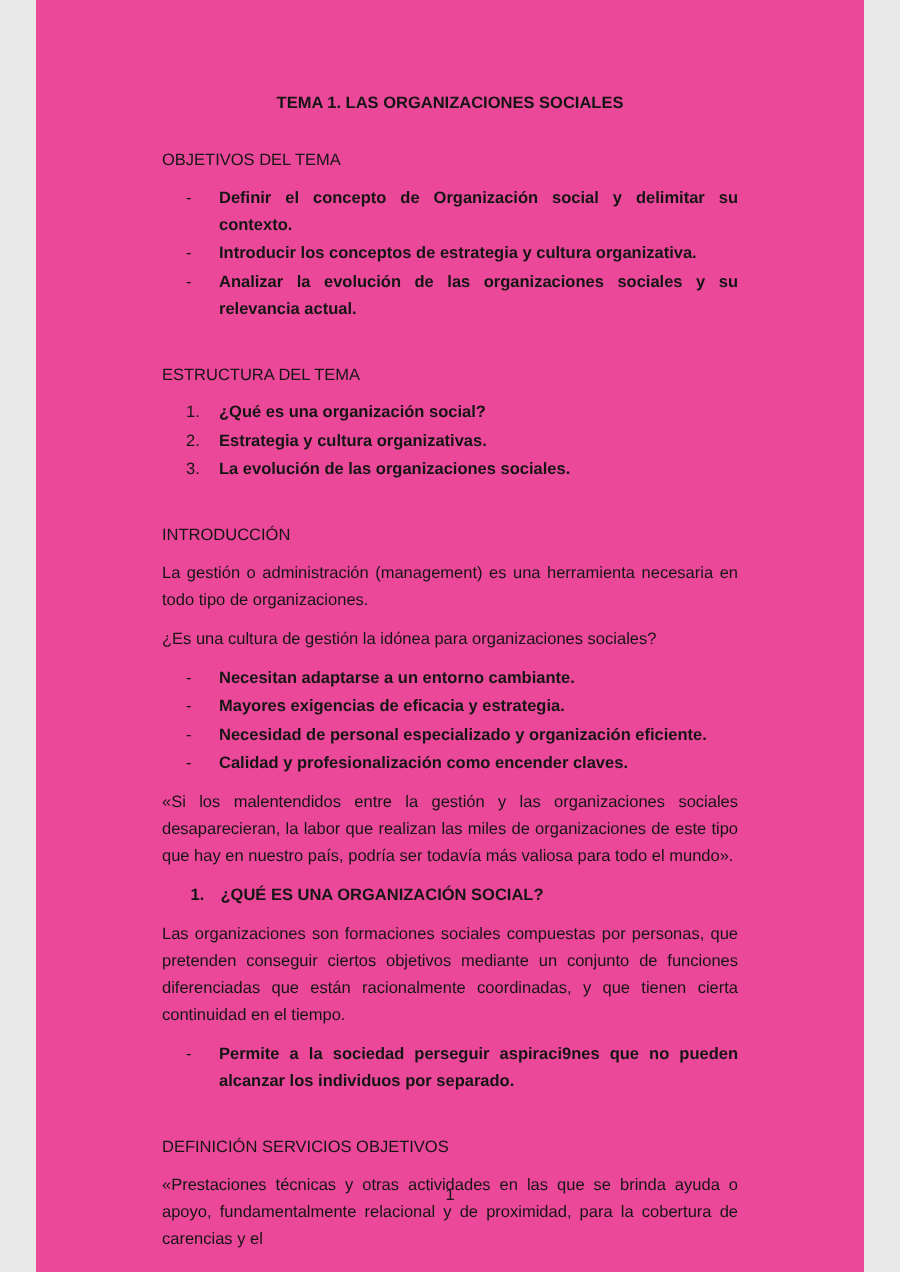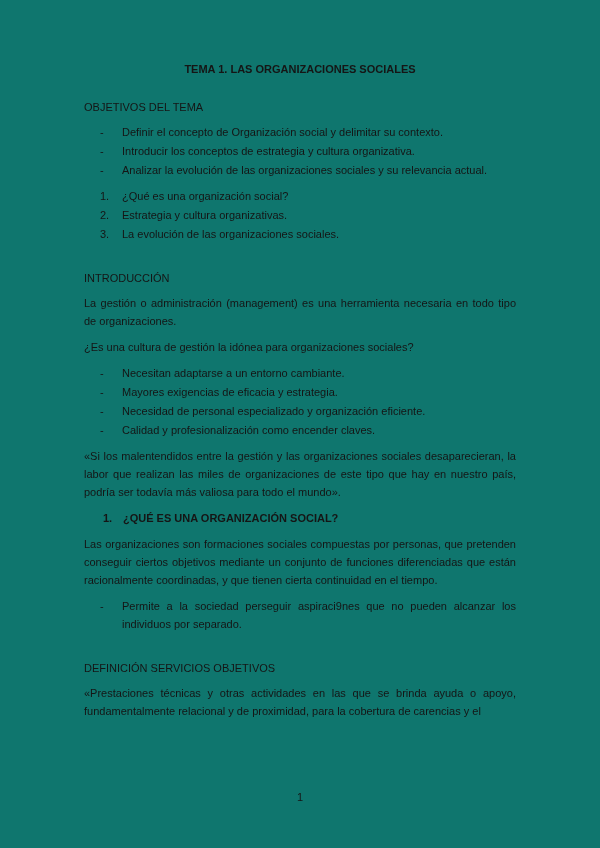--- a/index.html
+++ b/index.html
@@ -1,31 +1,31 @@
 <!DOCTYPE html>
 <html><head>
 <meta charset="utf-8">
 <style>
   html,body{margin:0;padding:0;background:#e9e9e9;}
   .page{
-    width:600px;height:848px;box-sizing:border-box;margin:0 auto;
-    background:#0f766e;position:relative;
+    width:552px;height:848px;box-sizing:border-box;margin:0 auto;
+    background:#ec4899;position:relative;
     padding:60px 84px 60px 84px;
     font-family:"Liberation Sans",sans-serif;
     font-size:11px;line-height:18px;color:#151515;
   }
   .title{text-align:center;font-weight:bold;margin:0 0 8px 0;}
   .epigraph{text-align:center;margin:0 0 10px 0;}
   .heading{font-weight:normal;margin:0 0 7px 0;}
   .gap{margin-top:26px;}
   .gap-sm{margin-top:20px;}
   .list{margin:0 0 8px 0;}
   .li{display:flex;padding-left:16px;margin:0 0 1px 0;}
   .marker{flex:0 0 22px;}
-  .txt{flex:1 1 auto;text-align:justify;}
+  .txt{flex:1 1 auto;text-align:justify;font-weight:bold;}
   p.just{text-align:justify;margin:0 0 8px 0;}
   .hnum{display:flex;padding-left:19px;font-weight:bold;margin:0 0 8px 0;}
   .hnum .marker{flex:0 0 20px;}
   .pagenum{position:absolute;bottom:42px;left:0;right:0;text-align:center;}
 </style>
 </head>
 <body>
 
 <div class="page">
 
@@ -40,20 +40,21 @@
     <div class="li">
       <span class="marker">-</span>
       <span class="txt">Introducir los conceptos de estrategia y cultura organizativa.</span>
     </div>
     <div class="li">
       <span class="marker">-</span>
       <span class="txt">Analizar la evolución de las organizaciones sociales y su relevancia actual.</span>
     </div>
   </div>
 
+  <div class="heading gap">ESTRUCTURA DEL TEMA</div>
   <div class="list">
     <div class="li">
       <span class="marker">1.</span>
       <span class="txt">¿Qué es una organización social?</span>
     </div>
     <div class="li">
       <span class="marker">2.</span>
       <span class="txt">Estrategia y cultura organizativas.</span>
     </div>
     <div class="li">

